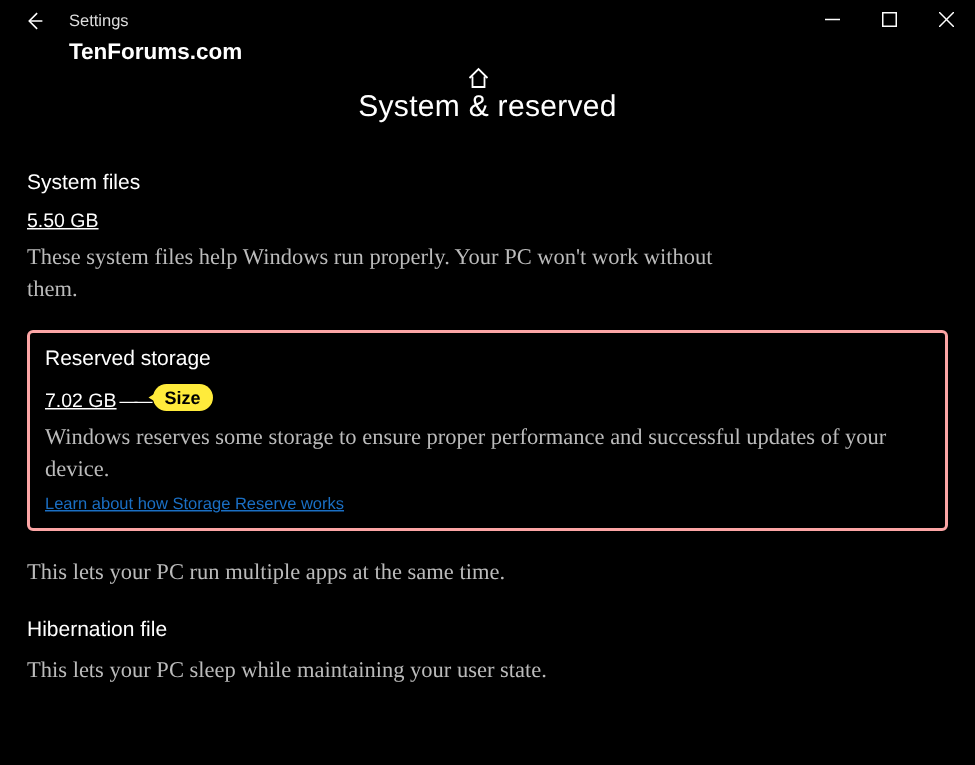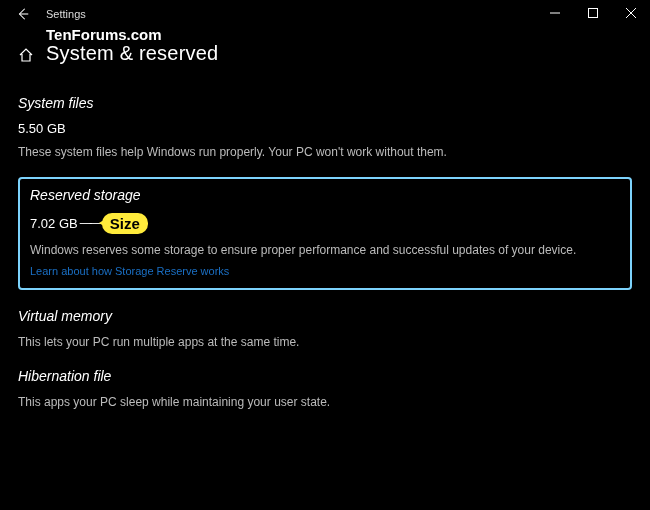--- a/index.html
+++ b/index.html
@@ -41,63 +41,64 @@
     top: 26px; left: 46px;
     font-size: 15px;
     font-weight: bold;
     color: #fff;
     z-index: 5;
   }
   .header {
     display: flex;
     align-items: center;
     padding: 14px 18px 6px 18px;
+    flex-direction: column;
   }
   .home-ico {
     width: 16px; height: 16px;
     margin-right: 12px;
     margin-top: 2px;
   }
   .page-title {
     font-size: 20px;
     font-weight: 400;
     letter-spacing: 0.2px;
   }
   .content { padding: 6px 18px; }
   .section { margin-top: 18px; margin-bottom: 4px; }
-  .sec-title { font-size: 14px; font-weight: 400; margin-bottom: 10px; font-style: italic; }
-  .sec-value { font-size: 13px; margin-bottom: 8px; }
-  .sec-desc { font-size: 12px; color: #bbb; line-height: 1.4; max-width: 470px; }
+  .sec-title { font-size: 14px; font-weight: 400; margin-bottom: 10px; }
+  .sec-value { font-size: 13px; margin-bottom: 8px; text-decoration: underline; }
+  .sec-desc { font-size: 15px; color: #bbb; line-height: 1.4; max-width: 470px; font-family: Liberation Serif, serif; }
   .highlight-box {
-    border: 2px solid #7dd3fc;
+    border: 2px solid #fca5a5;
     border-radius: 4px;
     padding: 8px 10px 10px 10px;
     margin-top: 16px;
   }
   .highlight-box .sec-title { margin-bottom: 10px; }
-  .value-row { display: flex; align-items: center; margin-bottom: 8px; }
+  .value-row { display: flex; align-items: flex-end; margin-bottom: 8px; }
   .connector { color: #fff; margin: 0 2px; letter-spacing: -2px; }
   .size-callout {
     background: #ffeb3b;
     color: #000;
     font-weight: bold;
-    font-size: 15px;
+    font-size: 12px;
     padding: 2px 8px;
     border-radius: 10px;
     position: relative;
   }
   .size-callout::before {
     content: "";
     position: absolute;
     left: -8px; top: 50%;
     transform: translateY(-50%);
     border: 5px solid transparent;
     border-right: 8px solid #ffeb3b;
   }
-  .link { color: #1a6fc4; font-size: 11px; margin-top: 6px; display: inline-block; }
+  .link { color: #1a6fc4; font-size: 11px; margin-top: 6px; display: inline-block; text-decoration: underline; }
   svg { display: block; }
 </style>
 </head>
 <body>
 
 <div class="titlebar">
   <div class="back-btn">
     <svg width="14" height="14" viewBox="0 0 16 16">
       <path d="M10 2 L4 8 L10 14" stroke="#fff" stroke-width="1.2" fill="none"></path>
       <path d="M4 8 L14 8" stroke="#fff" stroke-width="1.2"></path>
@@ -149,22 +150,21 @@
     <div class="value-row">
       <span class="sec-value" style="margin-bottom:0">7.02 GB</span>
       <span class="connector">——</span>
       <span class="size-callout">Size</span>
     </div>
     <div class="sec-desc" style="max-width:none">Windows reserves some storage to ensure proper performance and successful updates of your device.</div>
     <a class="link">Learn about how Storage Reserve works</a>
   </div>
 
   <div class="section">
-    <div class="sec-title">Virtual memory</div>
     <div class="sec-desc">This lets your PC run multiple apps at the same time.</div>
   </div>
 
   <div class="section">
     <div class="sec-title">Hibernation file</div>
-    <div class="sec-desc">This apps your PC sleep while maintaining your user state.</div>
+    <div class="sec-desc">This lets your PC sleep while maintaining your user state.</div>
   </div>
 
 </div>
 
 </body></html>

